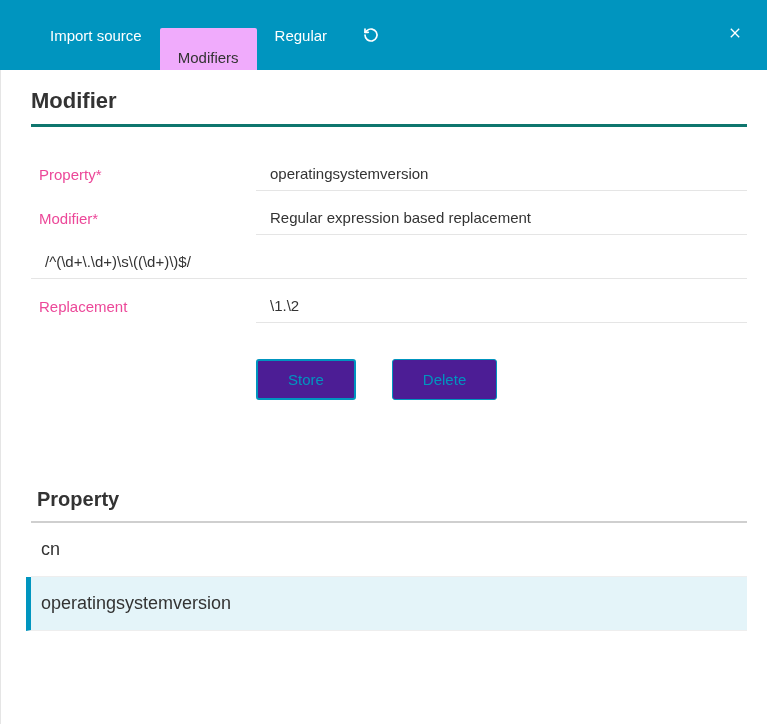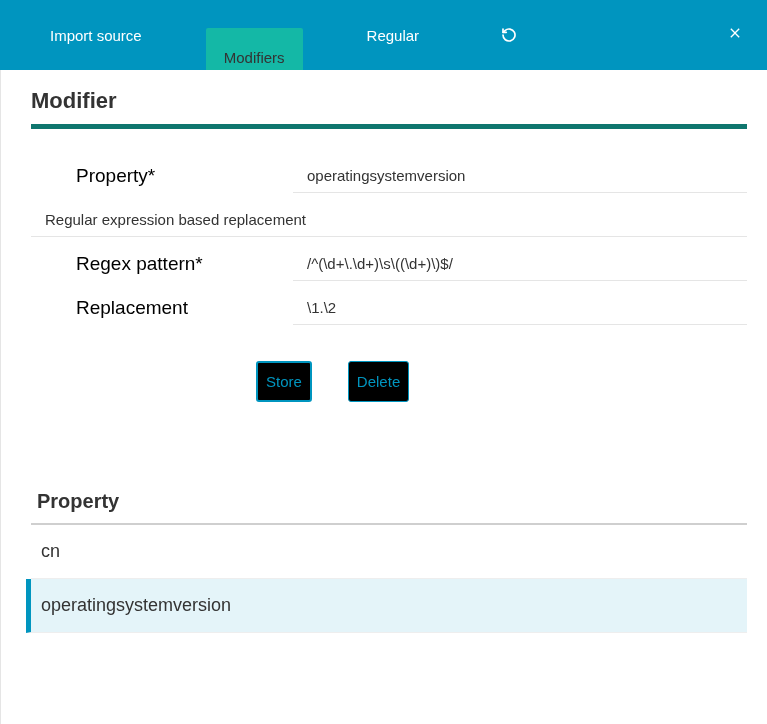--- a/index.html
+++ b/index.html
@@ -15,34 +15,33 @@
       display: flex;
       align-items: center;
       padding: 0 20px 0 20px;
       position: relative;
     }
     .tabs {
       display: flex;
       align-items: center;
       height: 100%;
       margin-left: 12px;
-      gap: 46px;
     }
     .tab {
       height: 36px;
       padding: 0 18px;
       display: flex;
       align-items: center;
       color: #ffffff;
       font-size: 15px;
       cursor: pointer;
       user-select: none;
     }
     .tab.active {
-      background: #14b8a6;
+      background: #f0abfc;
       color: #333;
       border-top-left-radius: 2px;
       border-top-right-radius: 2px;
       align-self: flex-end;
       height: 42px;
       padding-top: 16px;
     }
     .refresh-icon {
       margin-left: 18px;
       color: #fff;
@@ -59,59 +58,58 @@
     .content {
       padding: 18px 20px 0 30px;
       border-left: 1px solid #e5e5e5;
       min-height: 654px;
     }
     .page-title {
       font-size: 22px;
       font-weight: 700;
       color: #333;
       padding-bottom: 10px;
-      border-bottom: 5px solid #0f766e;
+      border-bottom: 3px solid #0f766e;
     }
     .form {
       margin-top: 30px;
     }
     .form-row {
       display: flex;
       align-items: center;
       margin-bottom: 10px;
     }
     .form-label {
       width: 225px;
-      color: #000000;
-      font-size: 19px;
+      color: #ec4899;
+      font-size: 15px;
       padding-left: 8px;
-      margin-left: 37px;
     }
     .form-value {
       flex: 1;
       background: #fff;
       border: none;
       border-bottom: 1px solid #e5e5e5;
       padding: 8px 10px 8px 14px;
       font-size: 15px;
       color: #333;
       outline: none;
       font-family: inherit;
     }
     .actions {
       margin-top: 36px;
       margin-left: 225px;
       display: flex;
       gap: 12px;
     }
     .btn {
-      padding: 10px 8px;
+      padding: 10px 30px;
       font-size: 15px;
       border-radius: 3px;
-      background: #000000;
+      background: #4c1d95;
       cursor: pointer;
       user-select: none;
     }
     .btn-primary {
       border: 2px solid #0095bf;
       color: #0095bf;
       font-weight: 500;
     }
     .btn-secondary {
       border: 1px solid #0095bf;
@@ -166,24 +164,24 @@
 
 <div class="content">
   <div class="page-title">Modifier</div>
 
   <div class="form">
     <div class="form-row">
       <div class="form-label">Property*</div>
       <input class="form-value" type="text" value="operatingsystemversion" style="">
     </div>
     <div class="form-row">
+      <div class="form-label">Modifier*</div>
       <input class="form-value" type="text" value="Regular expression based replacement" style="">
     </div>
     <div class="form-row">
-      <div class="form-label">Regex pattern*</div>
       <input class="form-value" type="text" value="/^(\d+\.\d+)\s\((\d+)\)$/" style="">
     </div>
     <div class="form-row">
       <div class="form-label">Replacement</div>
       <input class="form-value" type="text" value="\1.\2" style="">
     </div>
 
     <div class="actions">
       <button class="btn btn-primary">Store</button>
       <button class="btn btn-secondary">Delete</button>

